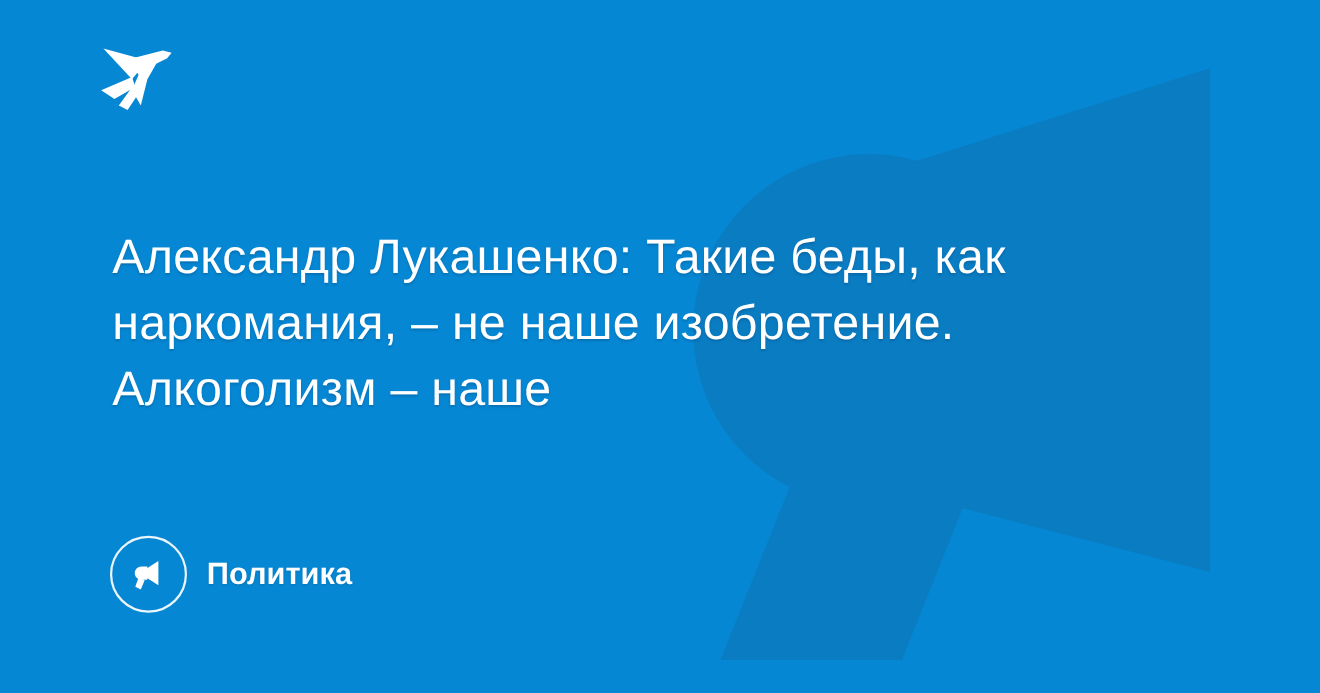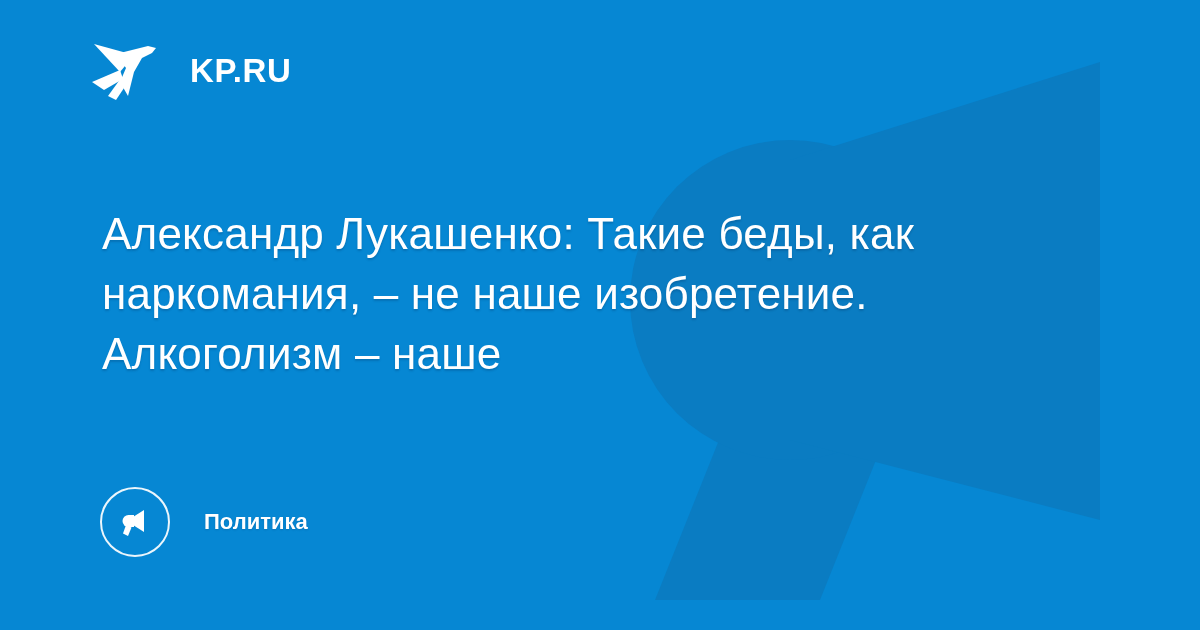--- a/index.html
+++ b/index.html
@@ -94,23 +94,23 @@
     justify-content: center;
     flex: 0 0 auto;
     box-sizing: border-box;
   }
   .rubric-badge svg {
     display: block;
     width: 34px;
     height: 34px;
   }
   .rubric-label {
-    margin-left: 34px;
+    margin-left: 18px;
     color: #ffffff;
-    font-size: 22px;
+    font-size: 28px;
     font-weight: 700;
     line-height: 1;
     white-space: nowrap;
     text-shadow: 0 1px 2px rgba(0, 40, 80, 0.18);
   }
 </style>
 </head>
 <body>
 
 <div class="card">
@@ -136,21 +136,20 @@
           <path d="M4 6 L44 17 L30 34 Z"></path>
 
           <path d="M26 16 L58 8 L66 10 L62 15 L52 20 L44 34 L38 58 L30 44 L36 30 Z"></path>
 
           <path d="M2 44 L30 32 L33 41 L14 52 Z"></path>
 
           <path d="M18 58 L31 40 L34 50 L26 62 Z"></path>
         </g>
       </svg>
     </span>
-    <span class="brand-name">KP.RU</span>
   </div>
 
   <h1 class="headline">Александр Лукашенко: Такие беды, как наркомания, – не наше изобретение. Алкоголизм – наше</h1>
 
   <div class="rubric">
     <span class="rubric-badge">
       <svg viewBox="0 0 34 34" xmlns="http://www.w3.org/2000/svg" aria-hidden="true">
         <g fill="#ffffff">
 
           <path d="M26 5 L26 27 L15 20 L15 12 Z"></path>

